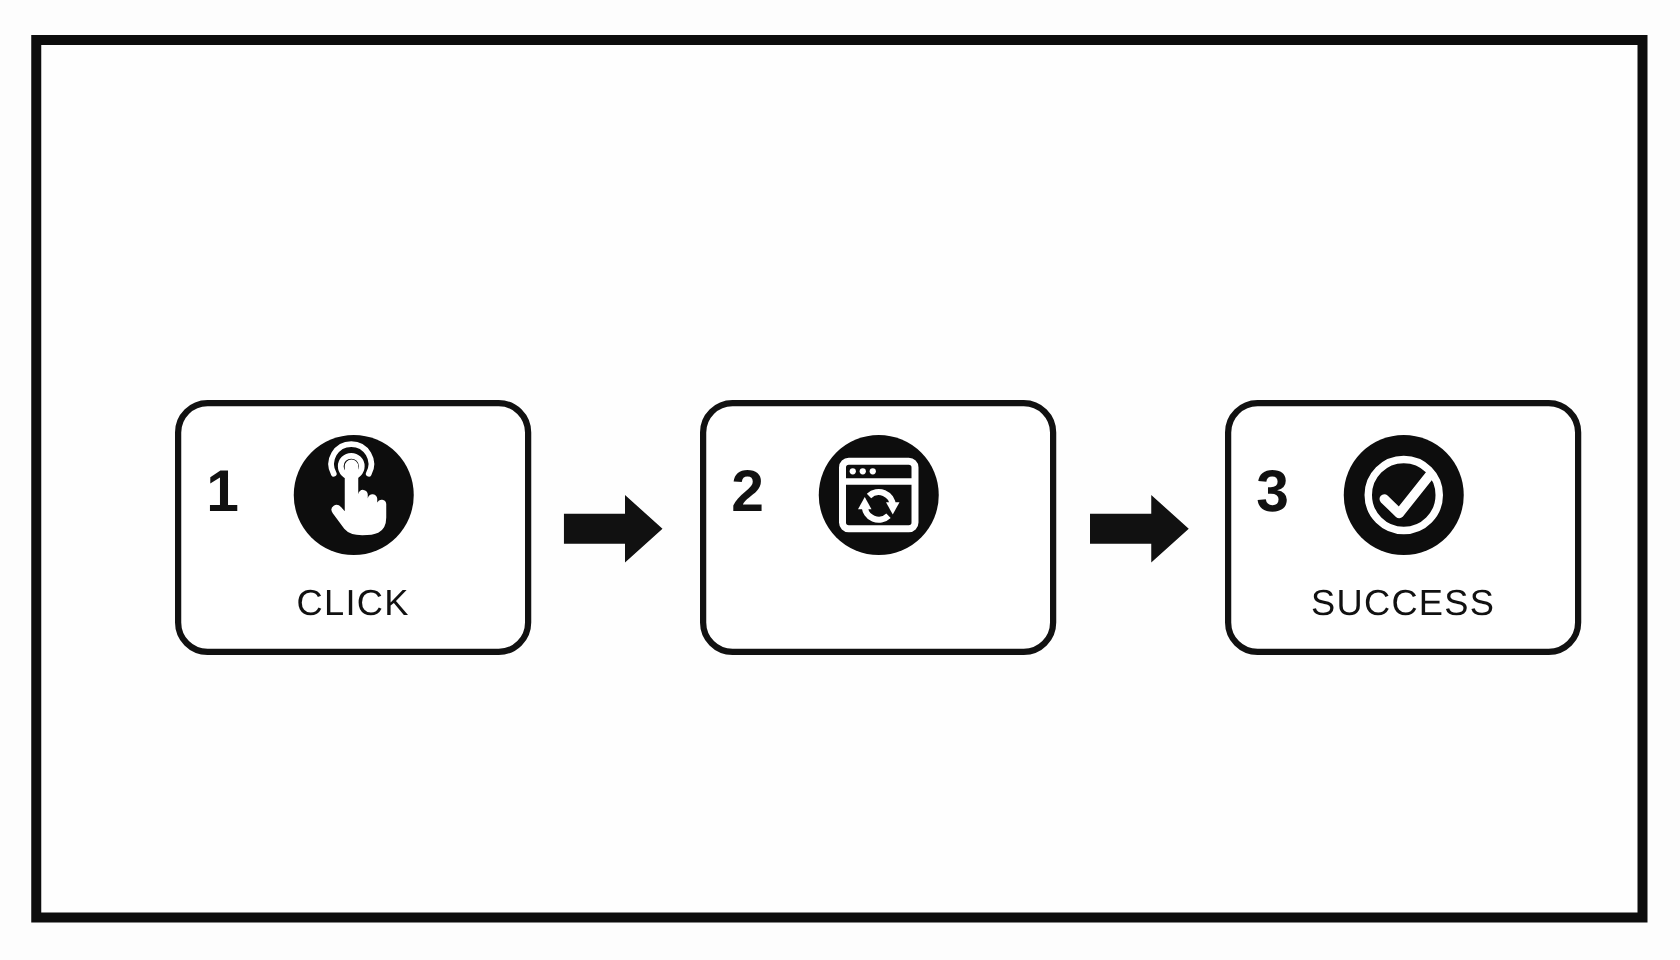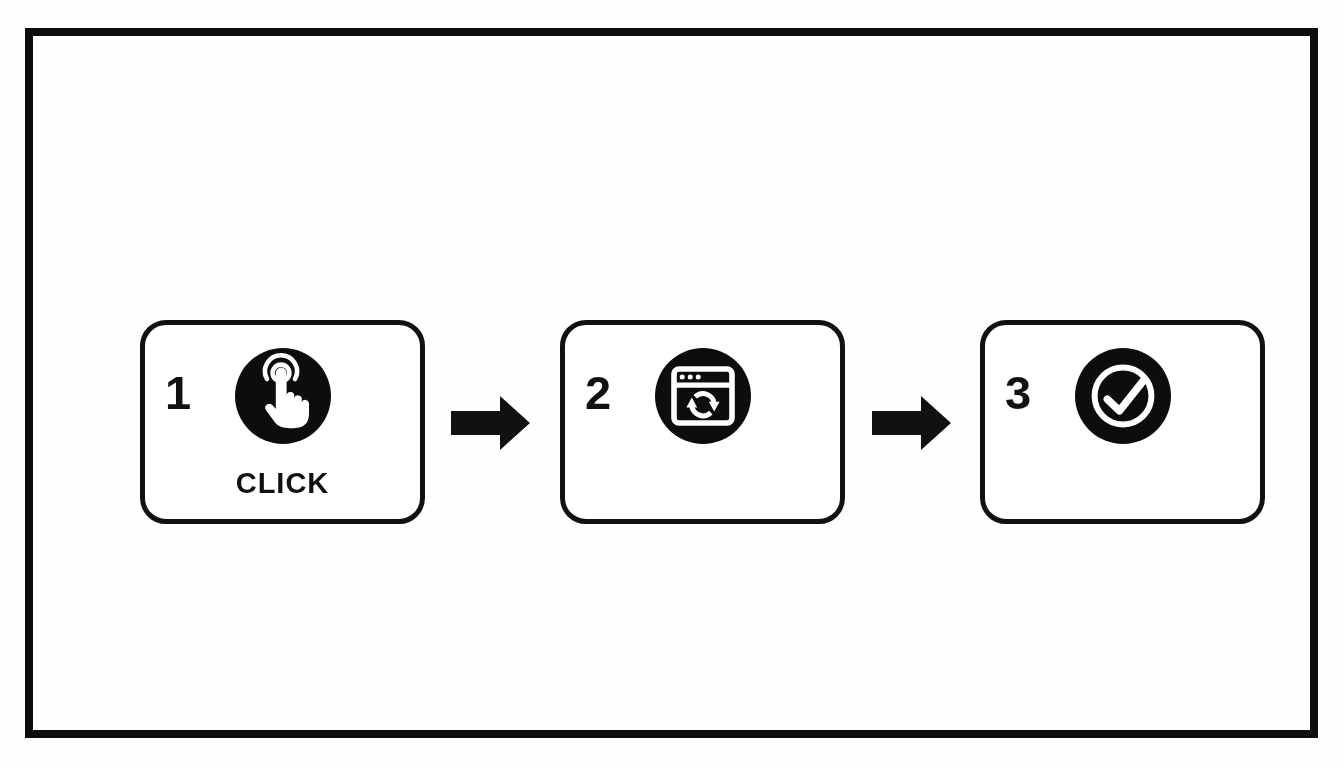--- a/index.html
+++ b/index.html
@@ -67,21 +67,21 @@
     width: 96px;
     height: 96px;
   }
   .step-label {
     position: absolute;
     left: 0;
     right: 0;
     top: 143px;
     text-align: center;
     font-size: 29px;
-    font-weight: bold;
+    font-weight: normal;
     letter-spacing: 1px;
     color: #111111;
     line-height: 1.1;
   }
   .flow-arrow {
     position: absolute;
     width: 80px;
     height: 56px;
   }
   .arrow-1 { left: 418px; top: 359px; }
@@ -151,16 +151,17 @@
     </svg>
 
     <div class="step-card card-3">
       <div class="step-number">3</div>
       <div class="icon-circle">
         <svg viewBox="0 0 48 48" aria-hidden="true">
           <circle cx="24" cy="24" r="14.2" fill="none" stroke="#ffffff" stroke-width="3"></circle>
           <path d="M16.2 25.6 L22.2 31.4 L34.6 15.8" fill="none" stroke="#ffffff" stroke-width="3.8" stroke-linecap="round" stroke-linejoin="round"></path>
         </svg>
       </div>
+      <div class="step-label">SUCCESS</div>
     </div>
 
   </div>
 </div>
 
 </body></html>

